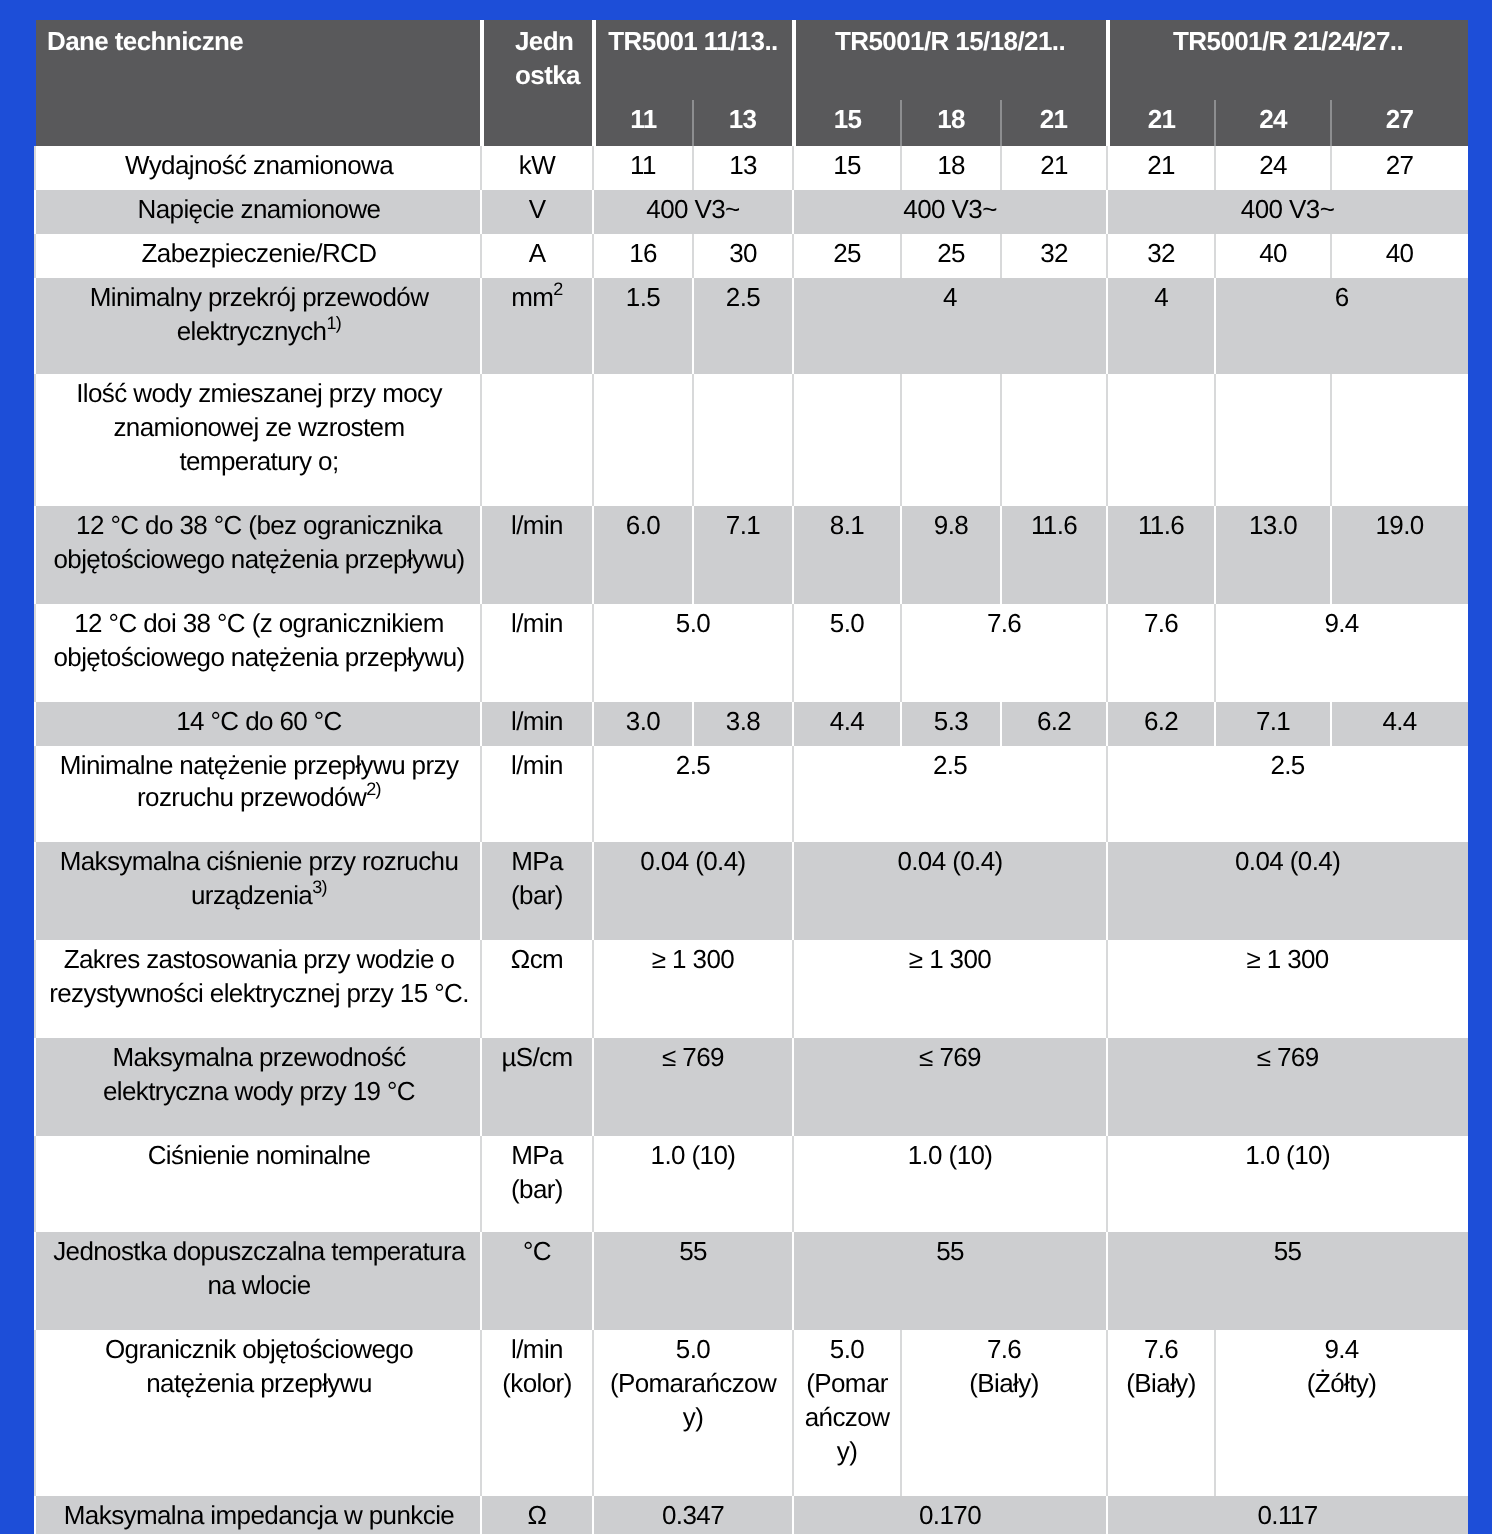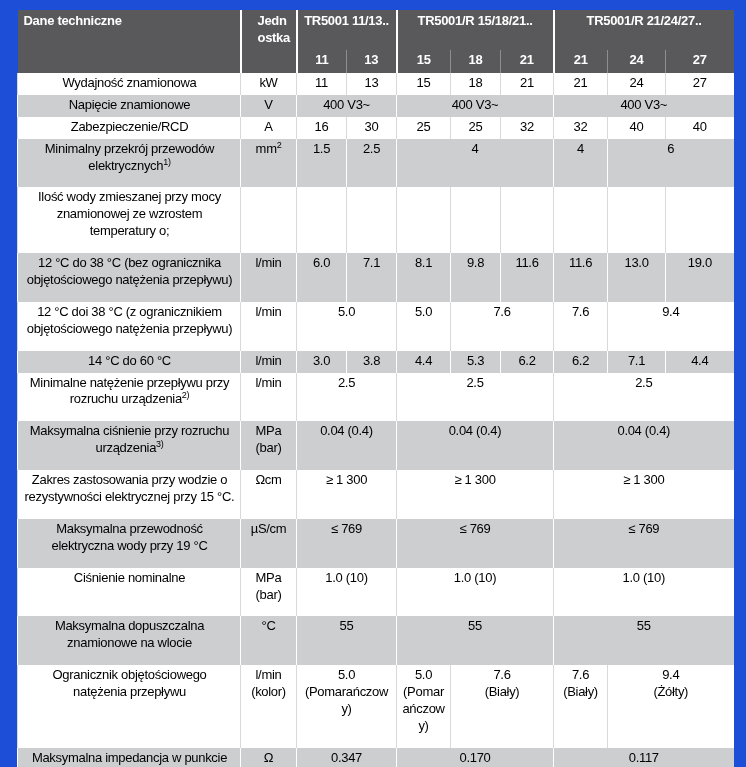--- a/index.html
+++ b/index.html
@@ -205,21 +205,21 @@
         <td class="val">3.8</td>
         <td class="val">4.4</td>
         <td class="val">5.3</td>
         <td class="val">6.2</td>
         <td class="val">6.2</td>
         <td class="val">7.1</td>
         <td class="val">4.4</td>
       </tr>
 
       <tr class="w pb">
-        <td class="lab"><span>Minimalne natężenie przepływu przy rozruchu urządzenia</span><sup>2)</sup></td>
+        <td class="lab"><span>Minimalne natężenie przepływu przy rozruchu przewodów</span><sup>2)</sup></td>
         <td class="unit"><span>l/min</span></td>
         <td class="val" colspan="2">2.5</td>
         <td class="val" colspan="3">2.5</td>
         <td class="val" colspan="3">2.5</td>
       </tr>
 
       <tr class="g pb">
         <td class="lab"><span>Maksymalna ciśnienie przy rozruchu urządzenia</span><sup>3)</sup></td>
         <td class="unit"><span>MPa</span><div>(bar)</div></td>
         <td class="val" colspan="2">0.04 (0.4)</td>
@@ -245,21 +245,21 @@
 
       <tr class="w pb">
         <td class="lab"><span>Ciśnienie nominalne</span></td>
         <td class="unit"><span>MPa</span><div>(bar)</div></td>
         <td class="val" colspan="2">1.0 (10)</td>
         <td class="val" colspan="3">1.0 (10)</td>
         <td class="val" colspan="3">1.0 (10)</td>
       </tr>
 
       <tr class="g pb">
-        <td class="lab"><span>Maksymalna dopuszczalna znamionowe na wlocie</span></td>
+        <td class="lab"><span>Jednostka dopuszczalna temperatura na wlocie</span></td>
         <td class="unit"><span>°C</span></td>
         <td class="val" colspan="2">55</td>
         <td class="val" colspan="3">55</td>
         <td class="val" colspan="3">55</td>
       </tr>
 
       <tr class="w pb">
         <td class="lab"><span>Ogranicznik objętościowego natężenia przepływu</span></td>
         <td class="unit"><span>l/min</span><div>(kolor)</div></td>
         <td class="val" colspan="2">

